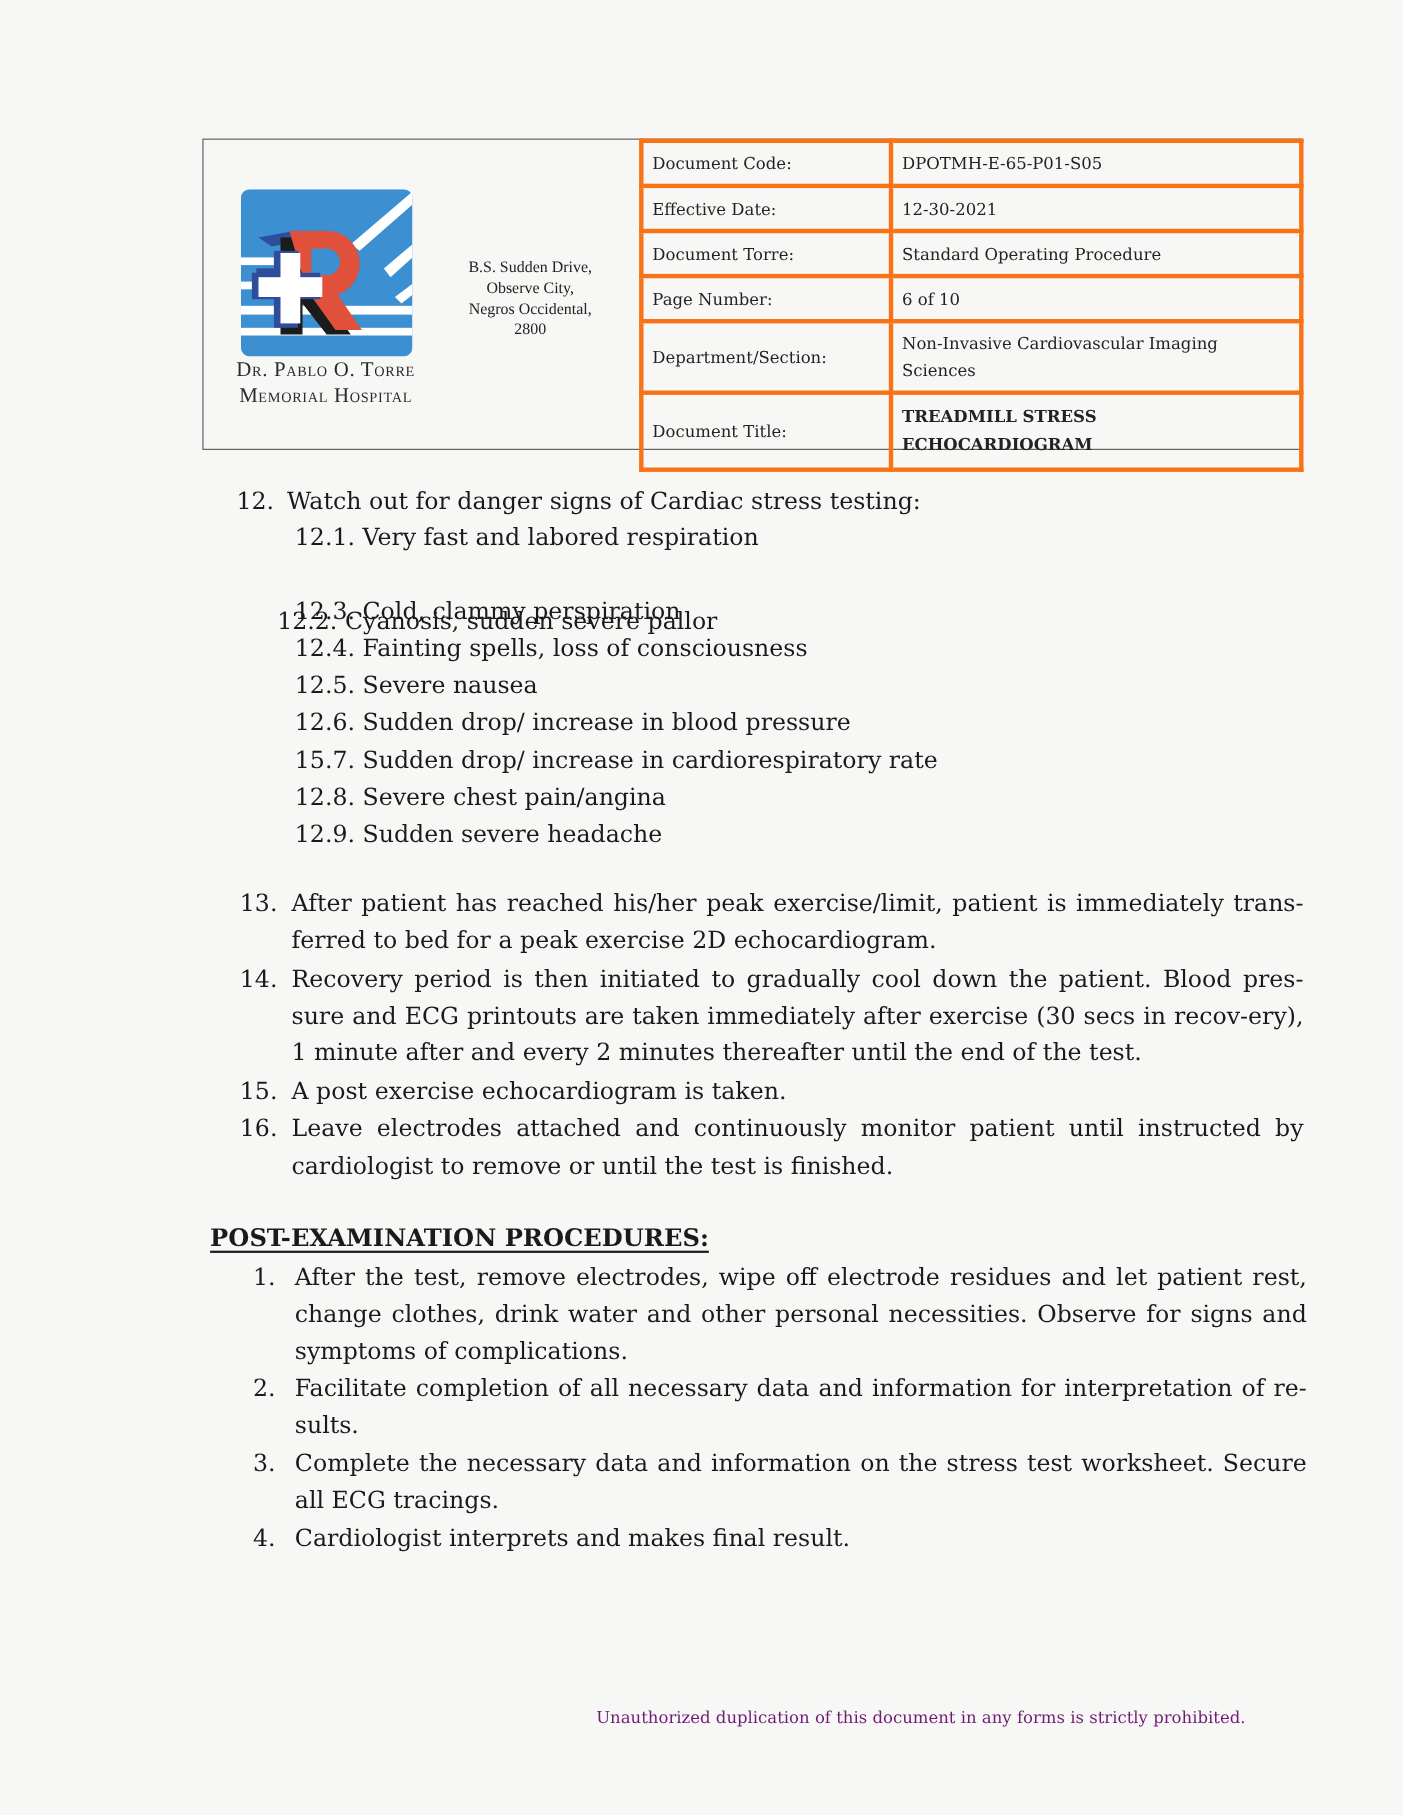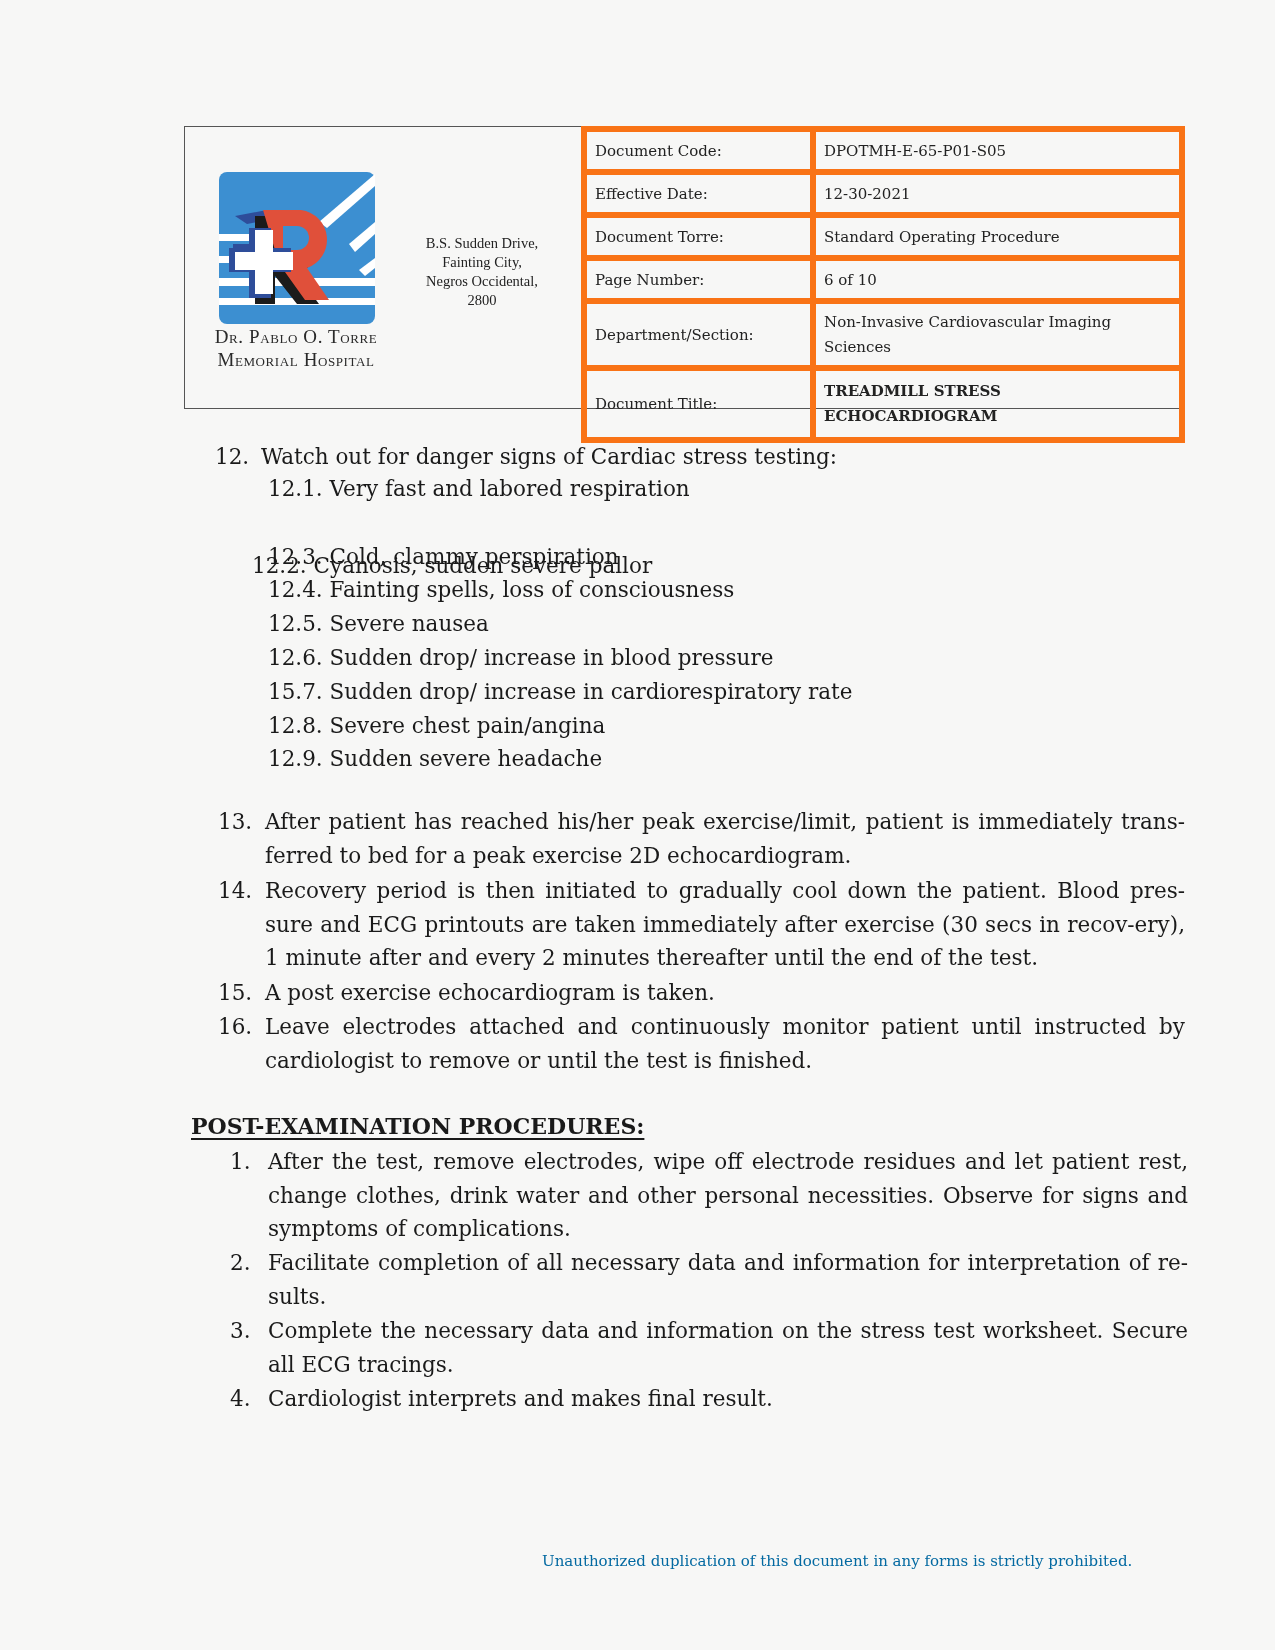--- a/index.html
+++ b/index.html
@@ -23,42 +23,42 @@
   }
   .address {
     position: absolute; left: 222px; top: 107px; width: 150px; text-align: center;
     font-family: "Liberation Serif", serif; font-size: 14.5px; line-height: 19px; color: #222;
   }
   .info-table {
     position: absolute; left: 396px; top: -1px; width: 604px; border-collapse: collapse;
     font-family: "DejaVu Serif", serif; font-size: 15px;
   }
   .info-table td {
-    border: 6px solid #f97316; padding: 4px 8px; vertical-align: middle; color: #222;
+    border: 4px solid #f97316; padding: 4px 8px; vertical-align: middle; color: #222;
   }
   .info-table td.lbl { width: 207px; }
   .info-table tr.r0 td { height: 29px; }
   .info-table tr.r1 td { height: 29px; }
   .info-table tr.r2 td { height: 29px; }
   .info-table tr.r3 td { height: 29px; }
   .info-table tr.r4 td { height: 53px; }
   .info-table tr.r5 td { height: 58px; }
   .info-table td.title-val { font-weight: bold; line-height: 25px; }
   .info-table td.dept-val { line-height: 25px; }
 
   .content { position: absolute; left: 0; top: 0; width: 100%; font-size: 21.5px; line-height: 33.5px; }
   .line { position: absolute; white-space: nowrap; }
   .num { position: absolute; }
   .justify { text-align: justify; text-align-last: left; }
   .heading {
     position: absolute; left: 191px; top: 1110px; font-weight: bold; font-size: 22px;
     text-decoration: underline; text-underline-offset: 4px;
   }
   .footer {
-    position: absolute; left: 542px; top: 1552px; font-size: 15px; color: #0369a1;
+    position: absolute; left: 542px; top: 1552px; font-size: 15px; color: #701a75;
   }
   .para { position: absolute; }
 </style>
 </head>
 <body>
 
 <div class="page">
 
   <div class="header-box">
     <div class="logo-area">
@@ -84,21 +84,21 @@
           <rect x="36" y="58" width="18" height="64" fill="#ffffff"></rect>
           <rect x="16" y="80" width="58" height="18" fill="#ffffff"></rect>
         </g>
       </svg>
       <div class="hospital-name">
         <div>Dr. Pablo O. Torre</div>
         <div>Memorial Hospital</div>
       </div>
       <div class="address">
         <div>B.S. Sudden Drive,</div>
-        <div>Fainting City,</div>
+        <div>Observe City,</div>
         <div>Negros Occidental,</div>
         <div>2800</div>
       </div>
     </div>
 
     <table class="info-table">
       <tbody>
           <tr class="r0">
         <td class="lbl">Document Code:</td>
         <td>DPOTMH-E-65-P01-S05</td>

